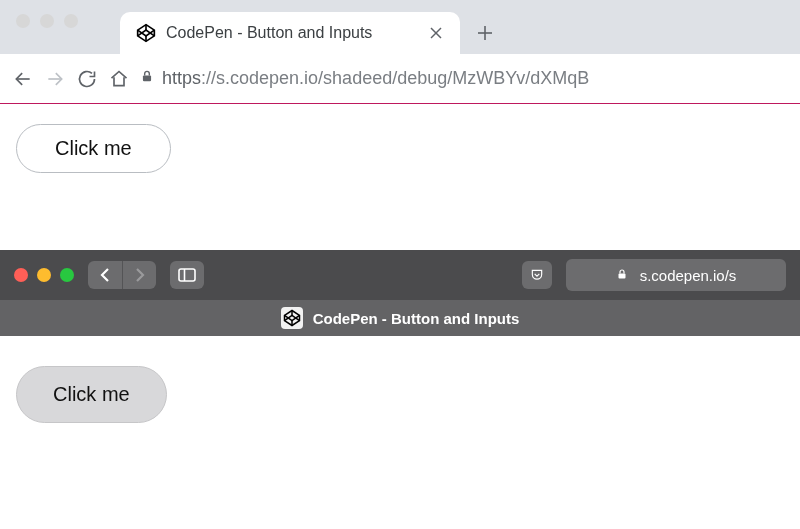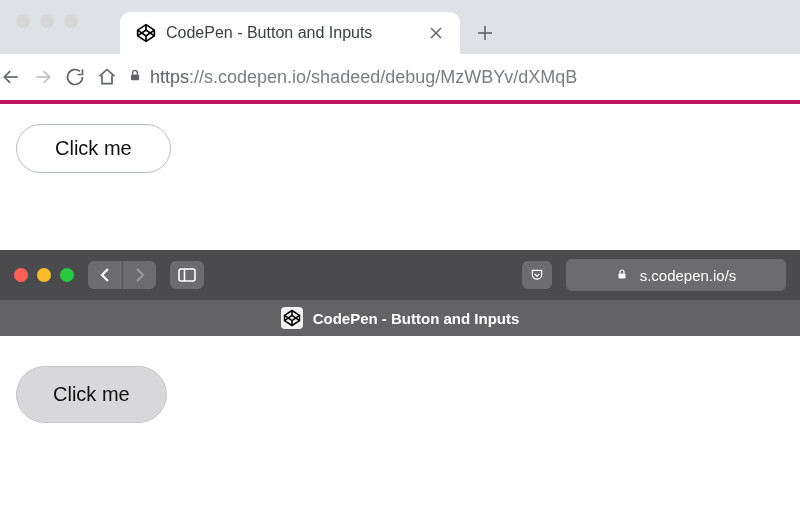--- a/index.html
+++ b/index.html
@@ -9,21 +9,21 @@
     .chrome-window { width: 800px; }
     .chrome-tabbar { background: #dee1e6; height: 54px; display: flex; align-items: flex-end; padding-left: 10px; position: relative; }
     .traffic { display: flex; gap: 10px; position: absolute; left: 16px; top: 14px; }
     .tl { width: 14px; height: 14px; border-radius: 50%; background: #d7d7d7; }
     .chrome-tab { margin-left: 110px; height: 42px; background: #fff; border-top-left-radius: 10px; border-top-right-radius: 10px; display: flex; align-items: center; padding: 0 16px; gap: 10px; min-width: 340px; }
     .codepen-icon svg { display: block; }
     .tab-title { font-size: 16px; color: #3c4043; flex: 1; white-space: nowrap; overflow: hidden; }
     .tab-close { width: 16px; height: 16px; display: flex; align-items: center; justify-content: center; color: #5f6368; font-size: 16px; }
     .new-tab { width: 34px; height: 34px; display: flex; align-items: center; justify-content: center; color: #5f6368; font-size: 22px; margin-left: 8px; margin-bottom: 4px; }
 
-    .chrome-toolbar { background: #fff; height: 50px; display: flex; align-items: center; padding: 0 0; gap: 10px; border-bottom: 4px solid #be185d; }
+    .chrome-toolbar { background: #fff; height: 50px; display: flex; align-items: center; padding: 0 12px; gap: 10px; border-bottom: 1px solid #be185d; }
     .nav-btn { width: 22px; height: 22px; display: flex; align-items: center; justify-content: center; color: #5f6368; }
     .nav-btn.disabled { color: #bdc1c6; }
     .nav-btn svg { stroke: currentColor; }
     .addr { flex: 1; display: flex; align-items: center; gap: 8px; font-size: 18px; color: #202124; white-space: nowrap; overflow: hidden; }
     .addr .lock { color: #5f6368; }
     .addr .scheme { color: #5f6368; }
     .addr .rest { color: #7a7e83; }
 
     .chrome-content { background: #fff; height: 118px; padding: 20px 16px; }
     .btn-chrome { border: 1px solid #b9bdc2; background: #fff; color: #111; font-size: 20px; padding: 12px 38px; border-radius: 999px; cursor: pointer; }

